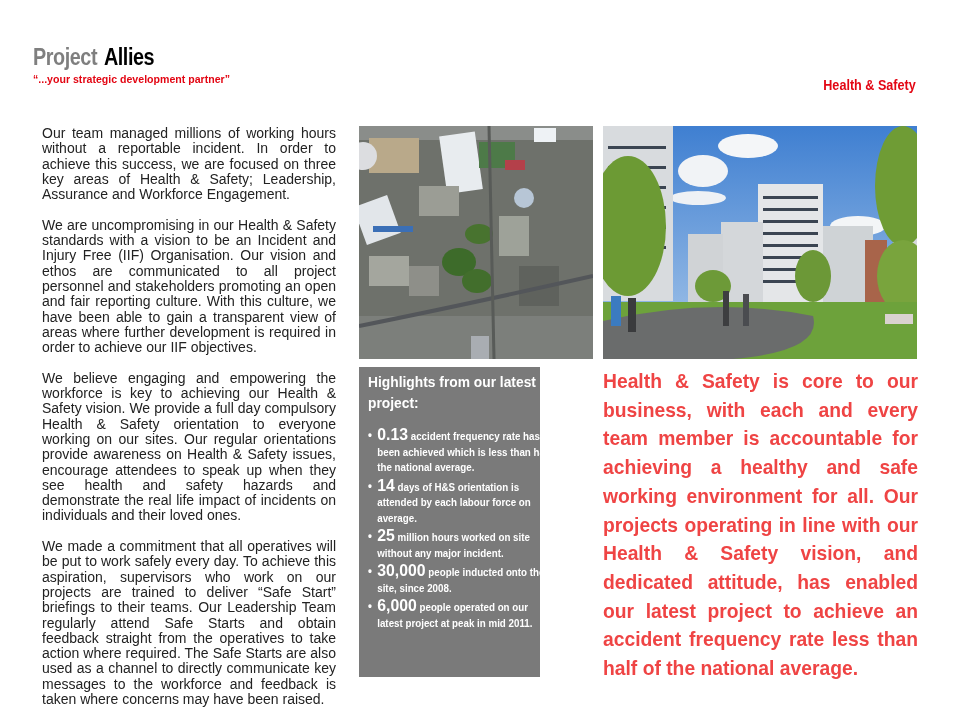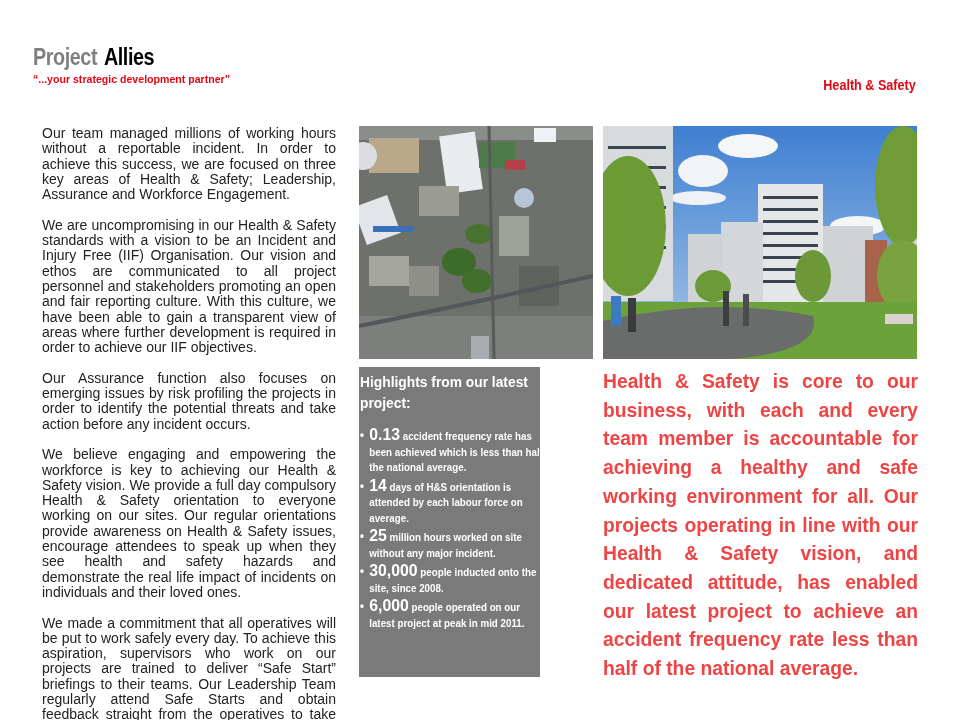--- a/index.html
+++ b/index.html
@@ -11,42 +11,41 @@
   .tagline { position: absolute; left: 33px; top: 73px; color: #e30613; font-weight: bold; font-size: 11.5px; white-space: nowrap; transform: scaleX(0.92); transform-origin: left top; }
   .section-title { position: absolute; right: 44px; top: 77px; color: #e30613; font-weight: bold; font-size: 14px; transform: scaleX(0.9); transform-origin: right top; white-space: nowrap; }
 
   .body-col { position: absolute; left: 42px; top: 126px; width: 294px; font-size: 14px; line-height: 15.3px; color: #222222; text-align: justify; }
   .body-col p { margin: 0 0 15.3px 0; }
 
   .photo { position: absolute; overflow: hidden; }
   .photo-aerial { left: 359px; top: 126px; width: 234px; height: 233px; background: #6d6f67; }
   .photo-park { left: 603px; top: 126px; width: 314px; height: 233px; background: #4f86cf; }
 
-  .highlights { position: absolute; left: 359px; top: 367px; width: 181px; height: 310px; background: #7a7a7a; color: #ffffff; box-sizing: border-box; padding: 4px 4px 0 0; }
+  .highlights { position: absolute; left: 359px; top: 367px; width: 181px; height: 310px; background: #7a7a7a; color: #ffffff; box-sizing: border-box; padding: 4px 4px 0 8px; }
   .hl-title { font-weight: bold; font-size: 15px; line-height: 21px; margin: 0 0 0 1px; transform: scaleX(0.92); transform-origin: left top; width: 190px; }
   .hl-list { list-style: none; margin: 14px 0 0 0; padding: 0; }
   .hl-item { position: relative; padding-left: 11px; font-weight: bold; font-size: 10.5px; line-height: 15.5px; margin-bottom: 2px; transform: scaleX(0.93); transform-origin: left top; width: 188px; }
   .hl-item .bullet { position: absolute; left: 1px; top: 1px; font-size: 12px; }
   .hl-item .num { font-size: 17px; }
 
   .quote { position: absolute; left: 603px; top: 368px; width: 315px; color: #ef4444; font-weight: bold; font-size: 19.3px; line-height: 28.7px; text-align: justify; text-align-last: left; }
 </style>
 </head>
 <body>
 
 <div class="brand">
   <span class="p1">Project</span><span class="p2">Allies</span>
 </div>
 <div class="tagline">“...your strategic development partner”</div>
 <div class="section-title">Health &amp; Safety</div>
 
 <div class="body-col">
   <p>Our team managed millions of working hours without a reportable incident. In order to achieve this success, we are focused on three key areas of Health &amp; Safety; Leadership, Assurance and Workforce Engagement.</p>
   <p>We are uncompromising in our Health &amp; Safety standards with a vision to be an Incident and Injury Free (IIF) Organisation. Our vision and ethos are communicated to all project personnel and stakeholders promoting an open and fair reporting culture. With this culture, we have been able to gain a transparent view of areas where further development is required in order to achieve our IIF objectives.</p>
-  <p>Our Assurance function also focuses on emerging issues by risk profiling the projects in order to identify the potential threats and take action before any incident occurs.</p>
   <p>We believe engaging and empowering the workforce is key to achieving our Health &amp; Safety vision. We provide a full day compulsory Health &amp; Safety orientation to everyone working on our sites. Our regular orientations provide awareness on Health &amp; Safety issues, encourage attendees to speak up when they see health and safety hazards and demonstrate the real life impact of incidents on individuals and their loved ones.</p>
   <p>We made a commitment that all operatives will be put to work safely every day. To achieve this aspiration, supervisors who work on our projects are trained to deliver “Safe Start” briefings to their teams. Our Leadership Team regularly attend Safe Starts and obtain feedback straight from the operatives to take action where required. The Safe Starts are also used as a channel to directly communicate key messages to the workforce and feedback is taken where concerns may have been raised.</p>
 </div>
 
 <div class="photo photo-aerial" title="Aerial view of development site">
   <svg width="234" height="233" viewBox="0 0 234 233">
     <rect x="0" y="0" width="234" height="233" fill="#6e716b"></rect>
     <rect x="0" y="0" width="234" height="14" fill="#8a8d8a"></rect>
     <rect x="10" y="12" width="50" height="35" fill="#b9a98a"></rect>
     <circle cx="4" cy="30" r="14" fill="#dcdde0"></circle>

